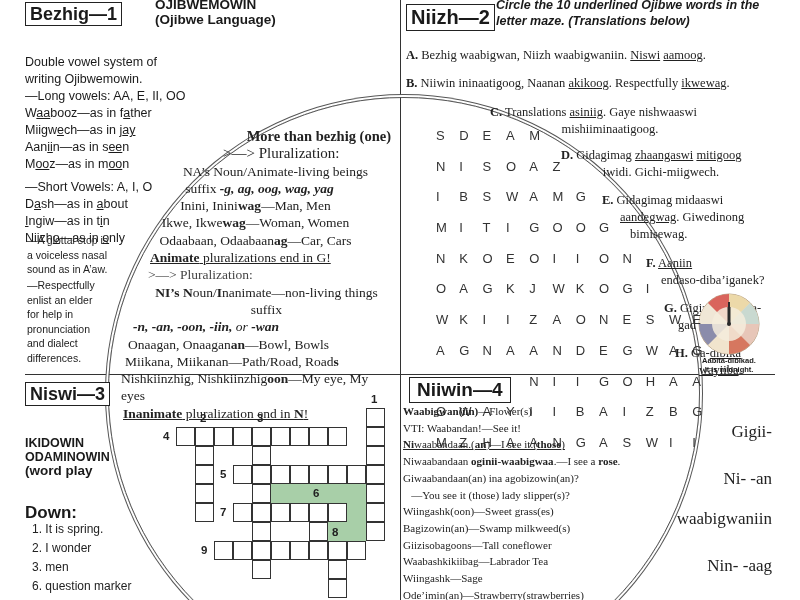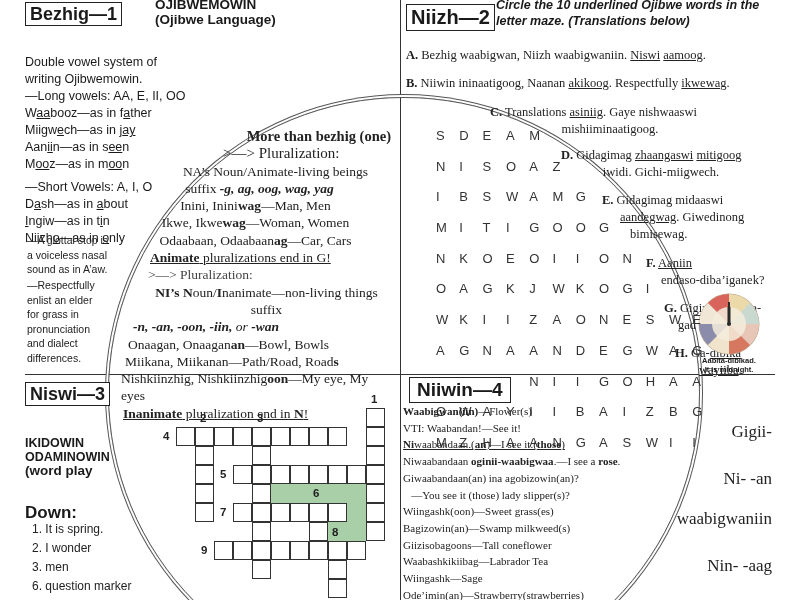--- a/index.html
+++ b/index.html
@@ -60,21 +60,21 @@
   </div>
 
   <div class="abs note" style="left:27px; top:233px; width:95px;">
     <div>—A glottal stop is</div>
     <div>a voiceless nasal</div>
     <div>sound as in A’aw.</div>
   </div>
   <div class="abs note" style="left:27px; top:278px; width:95px;">
     <div>—Respectfully</div>
     <div>enlist an elder</div>
-    <div>for grass in</div>
+    <div>for help in</div>
     <div>pronunciation</div>
     <div>and dialect</div>
     <div>differences.</div>
   </div>
 
   <div class="abs plural" style="left:118px; top:128px; width:275px;">
     <div class="b" style="font-size:14.5px; text-align:right; padding-right:2px;">More than bezhig (one)</div>
     <div style="font-size:15px; text-align:left; padding-left:105px;">&gt;—&gt; Pluralization:</div>
     <div style="padding-left:40px;">NA’s Noun/Animate-living beings</div>
     <div style="padding-left:8px;"><span>suffix </span><span class="b i">-g, ag, oog, wag, yag</span></div>

